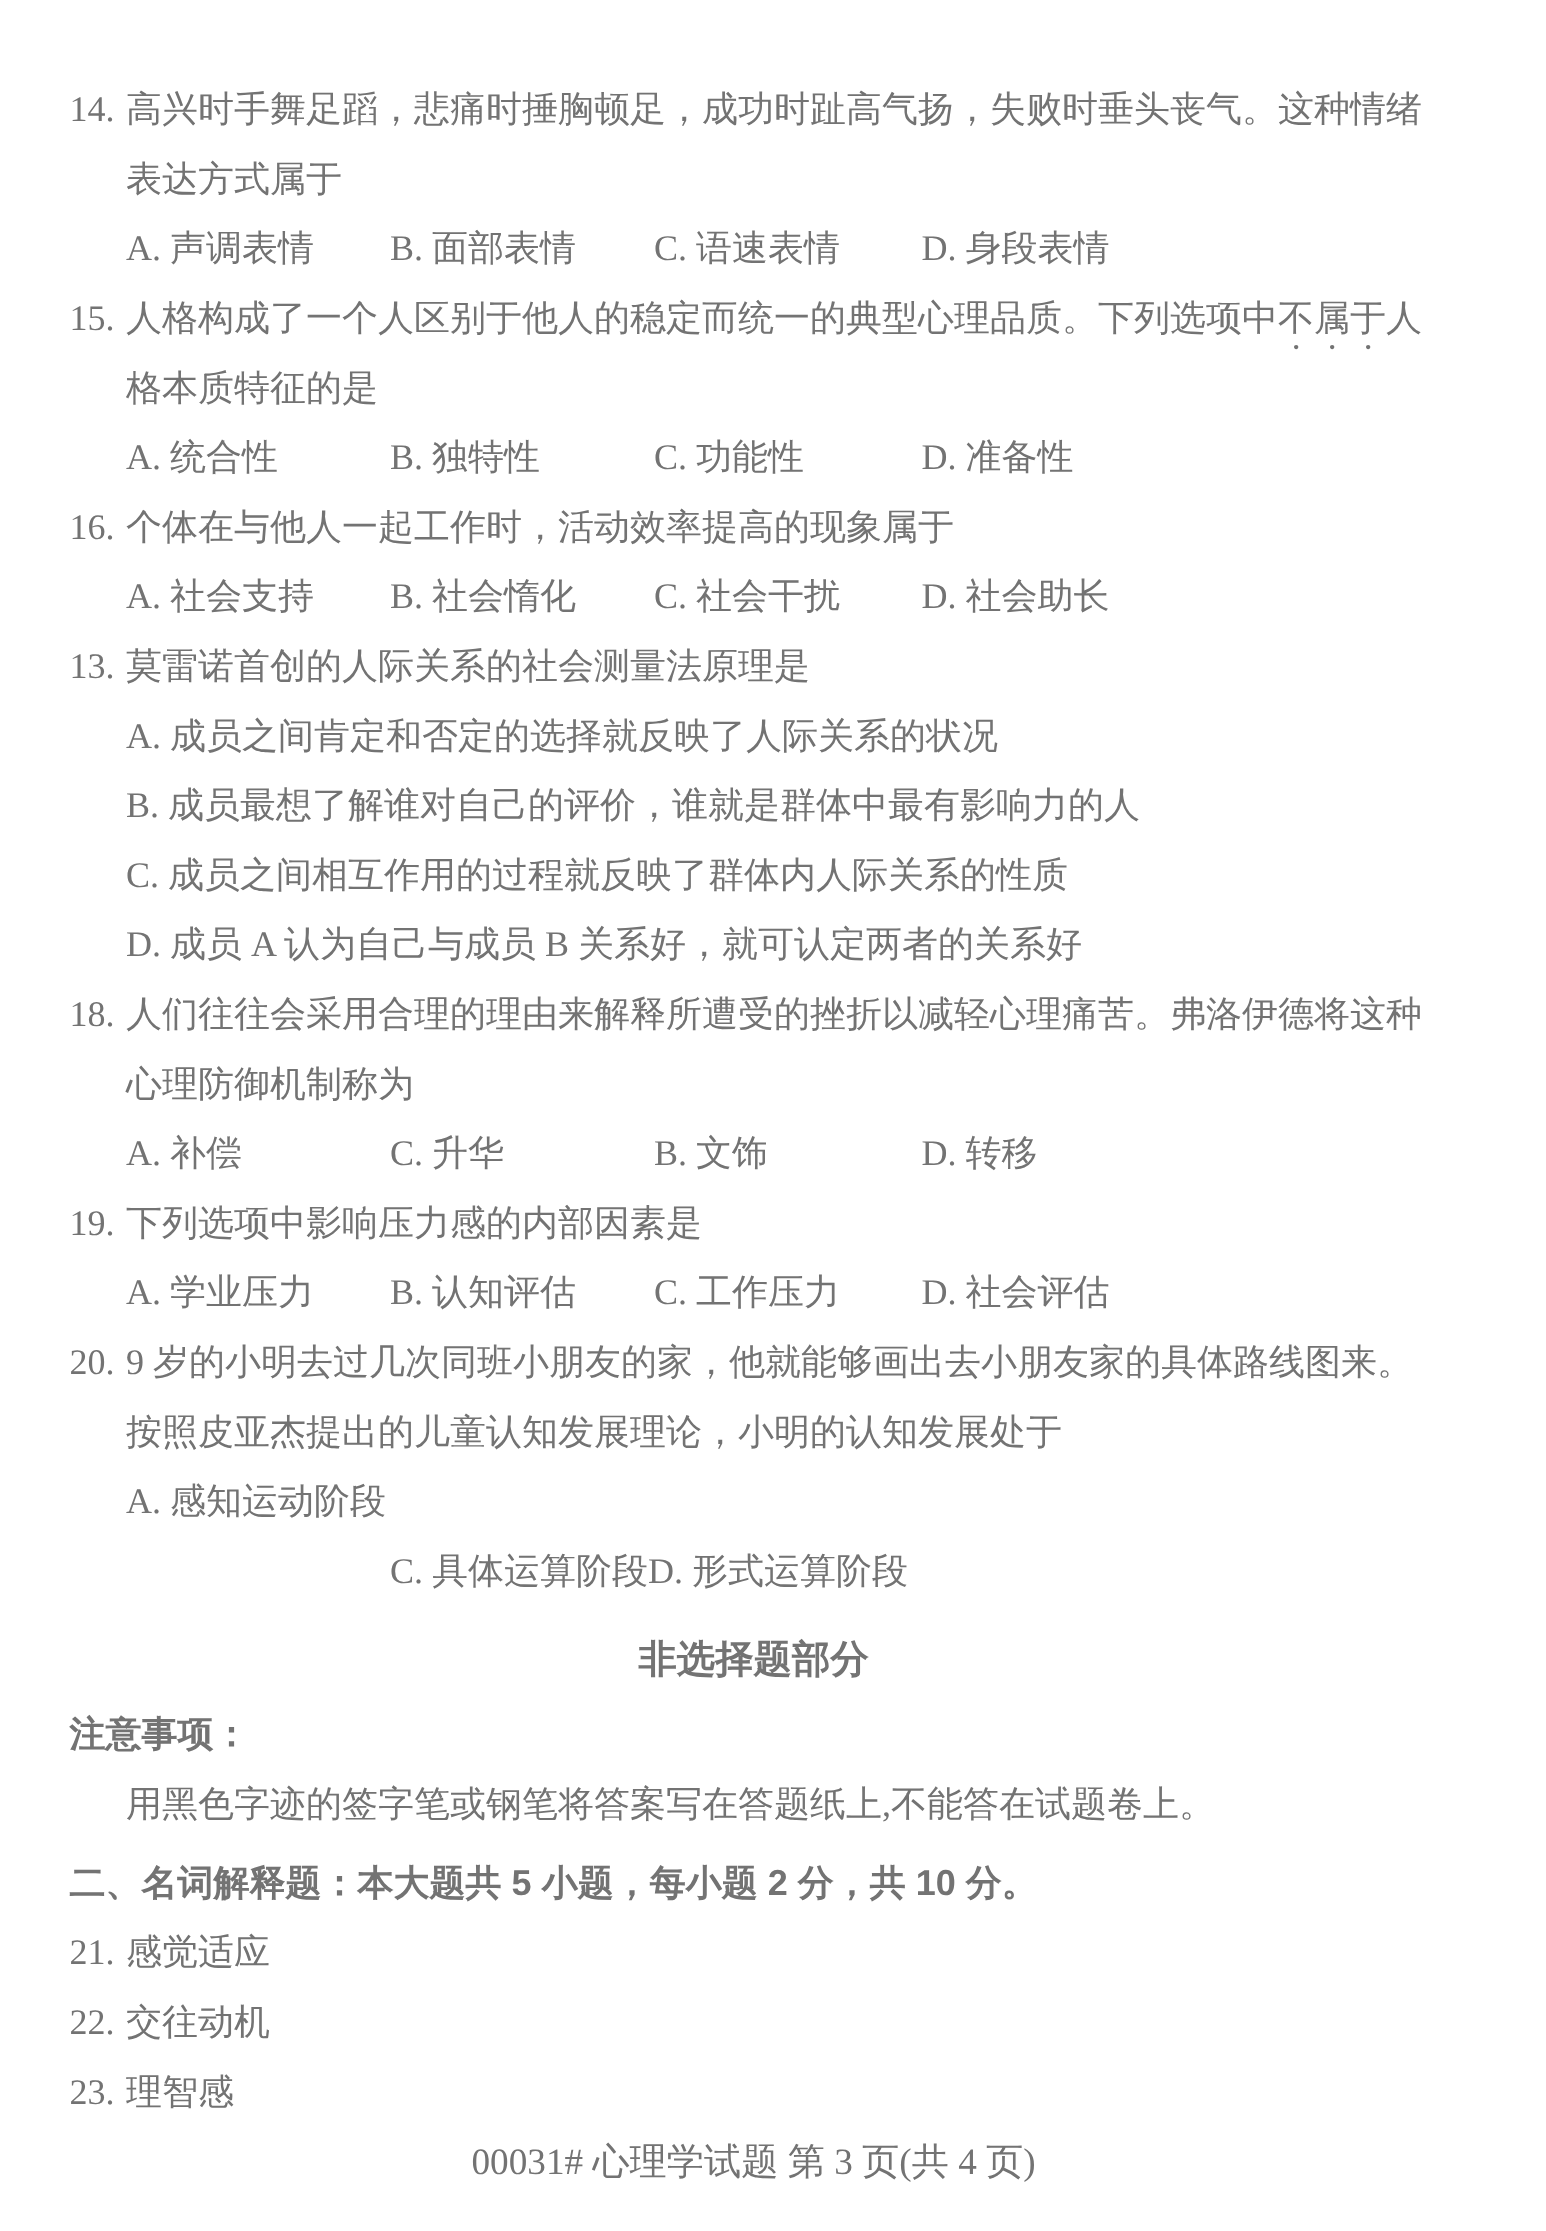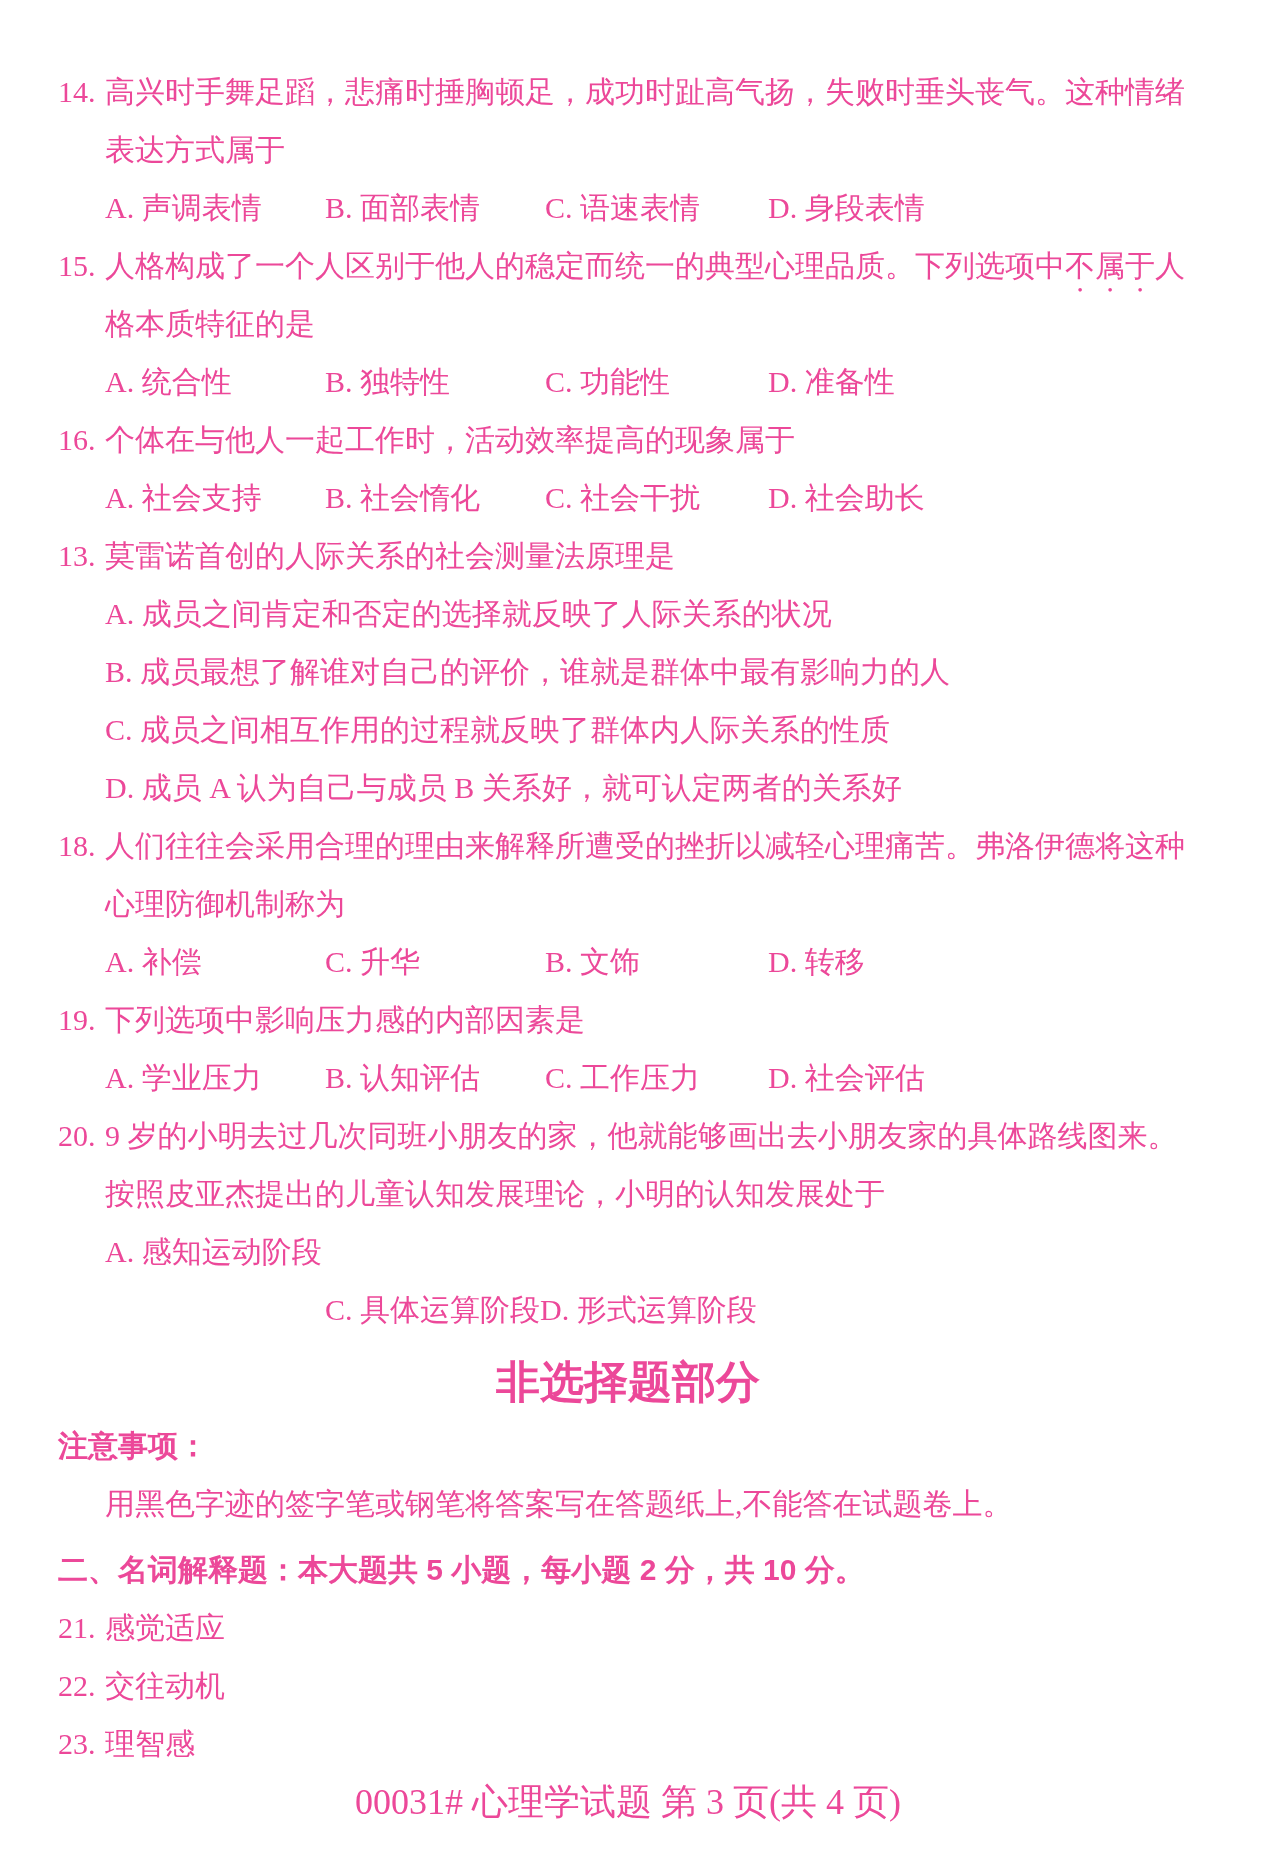--- a/index.html
+++ b/index.html
@@ -1,21 +1,21 @@
 <!DOCTYPE html>
 <html><head>
 <meta charset="utf-8">
 <style>
   * { margin:0; padding:0; box-sizing:border-box; }
   html, body { background:#ffffff; }
   .page {
     position:relative;
     width:1288px; height:1859px;
     background:#ffffff;
-    color:#ec4899;
+    color:#737373;
     font-family:"Liberation Serif","DejaVu Serif",serif;
     font-size:30px;
     padding:63px 90px 0 58px;
     overflow:hidden;
   }
   .line { height:58px; line-height:58px; white-space:nowrap; }
   .qrow { display:flex; }
   .qnum { flex:0 0 47px; }
   .qtext { flex:1 1 auto; }
   .indent { padding-left:47px; }
@@ -27,32 +27,32 @@
   .opts2 .opt { width:435px; }
   .opts2 .opt:last-child { width:auto; }
   .emph {
     -webkit-text-emphasis:filled dot;
     -webkit-text-emphasis-position:under;
     text-emphasis:filled dot;
     text-emphasis-position:under right;
   }
   .heading {
     text-align:center;
-    font-size:44px;
+    font-size:32px;
     font-weight:700;
     font-family:"Liberation Sans","DejaVu Sans",sans-serif;
     margin-top:14px;
     margin-bottom:6px;
   }
   .bold-sans {
     font-weight:700;
     font-family:"Liberation Sans","DejaVu Sans",sans-serif;
   }
   .sec2 { margin-top:8px; }
-  .footer { text-align:center; font-size:36px; }
+  .footer { text-align:center; font-size:31px; }
 </style>
 </head>
 <body>
 
 <div class="page">
 
   <div>
     <div class="line qrow">
       <span class="qnum">14.</span>
       <span class="qtext">高兴时手舞足蹈，悲痛时捶胸顿足，成功时趾高气扬，失败时垂头丧气。这种情绪</span>

